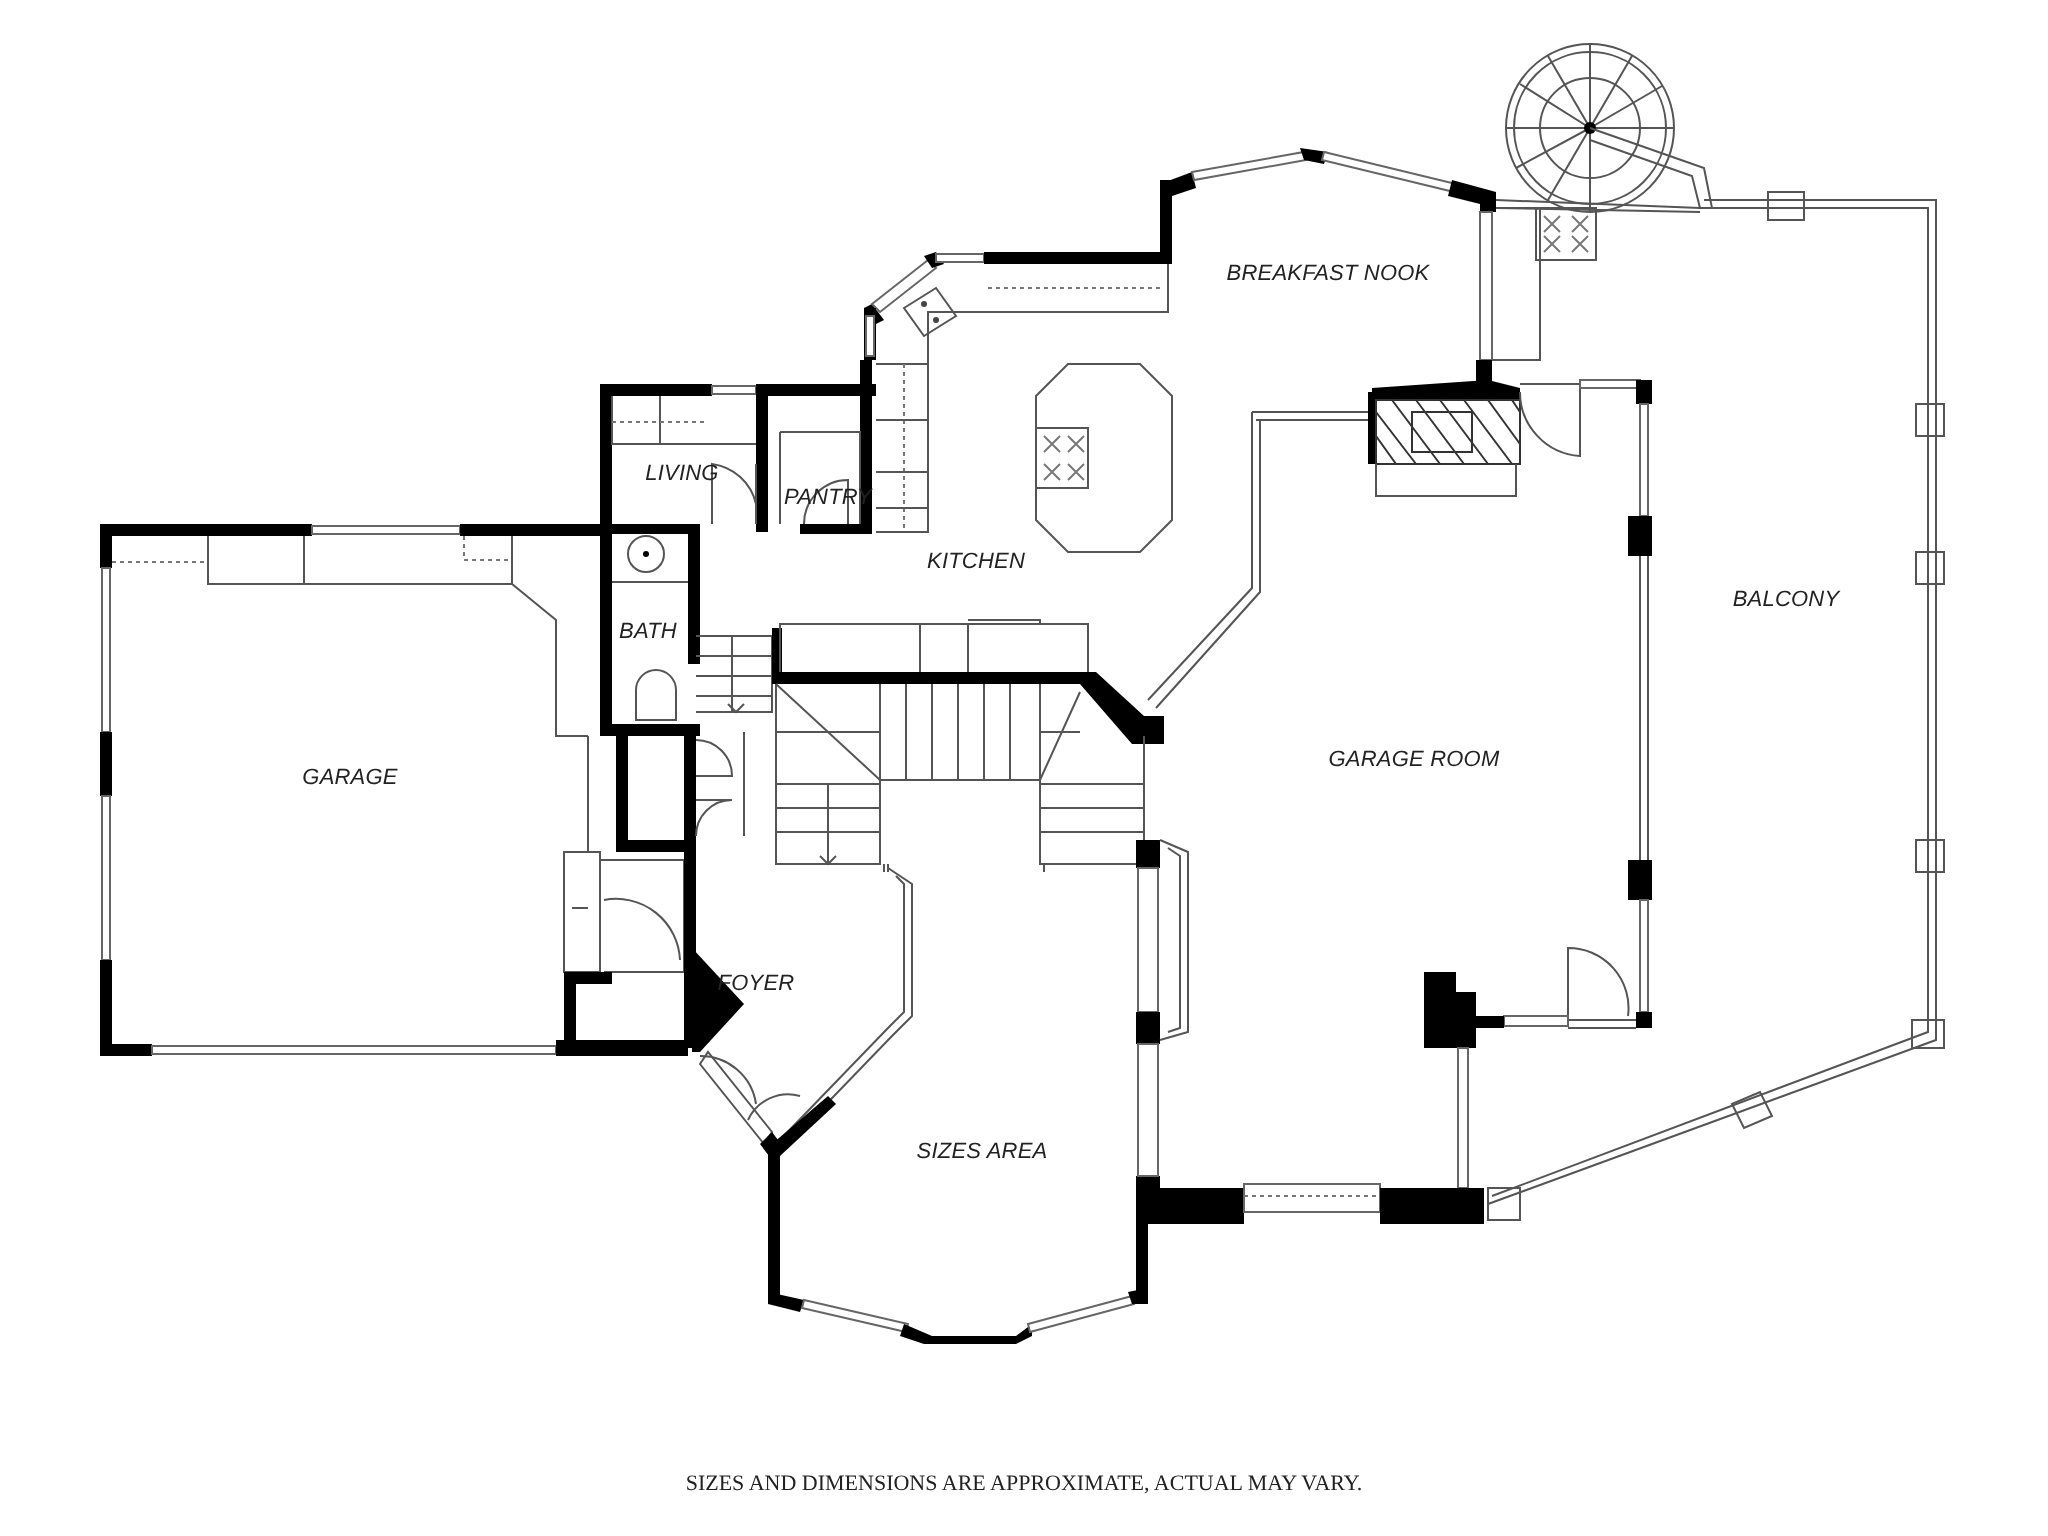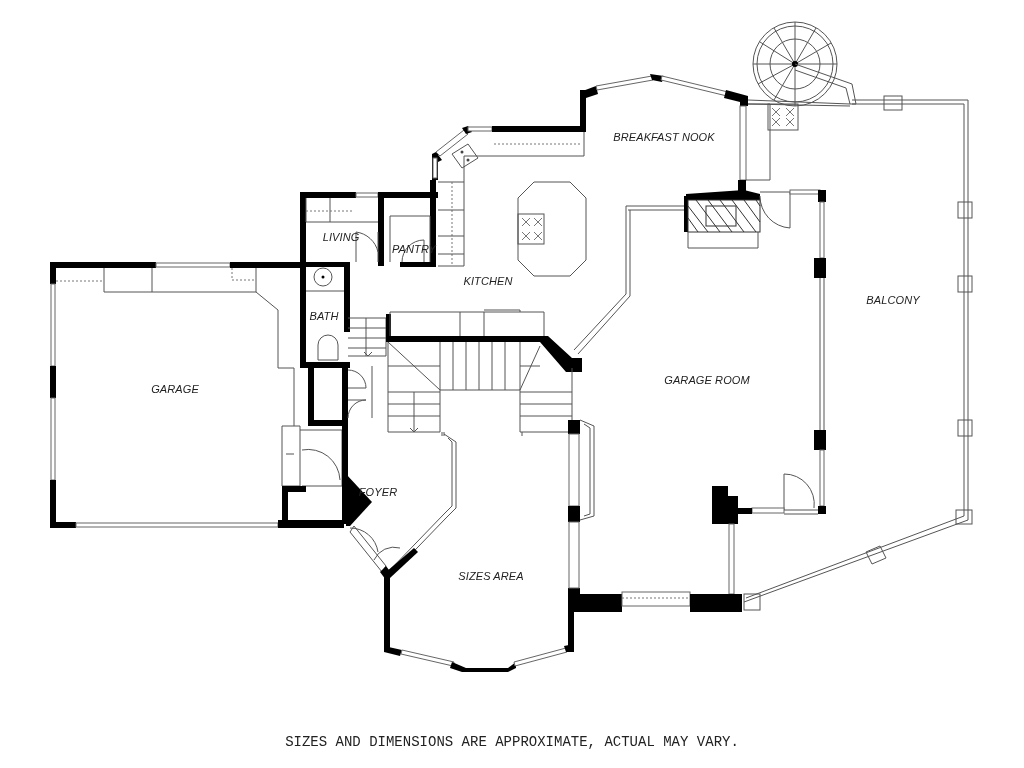--- a/index.html
+++ b/index.html
@@ -1,19 +1,19 @@
 <!DOCTYPE html>
 <html><head>
   <meta charset="utf-8">
   <style>
     html, body { margin: 0; padding: 0; background: #ffffff; }
     body { width: 1024px; height: 768px; position: relative; overflow: hidden; font-family: "Liberation Sans", "DejaVu Sans", sans-serif; }
     #plan { position: absolute; left: 0; top: 0; width: 1024px; height: 768px; }
     .room-label { position: absolute; font-family: "Liberation Sans", "DejaVu Sans", sans-serif; font-size: 11px; color: #222; letter-spacing: 0.1px; white-space: nowrap; transform: translate(-50%, -50%); font-style: italic; }
-    .disclaimer { position: absolute; left: 512px; top: 742px; transform: translate(-50%, -50%); font-family: Liberation Mono, monospace; font-size: 14px; color: #222; white-space: nowrap; }
+    .disclaimer { position: absolute; left: 512px; top: 742px; transform: translate(-50%, -50%); font-family: Liberation Serif, serif; font-size: 11px; color: #222; white-space: nowrap; }
     .wall { fill: #000; stroke: none; }
     .thin { stroke: #555; stroke-width: 1; fill: none; }
     .thin2 { stroke: #777; stroke-width: 1; fill: none; }
     .win { fill: #fff; stroke: #666; stroke-width: 1; }
     .dot { stroke: #777; stroke-width: 1; stroke-dasharray: 2 2; fill: none; }
   </style>
 </head>
 <body>
 
 <svg id="plan" viewBox="0 0 1024 768" xmlns="http://www.w3.org/2000/svg">

